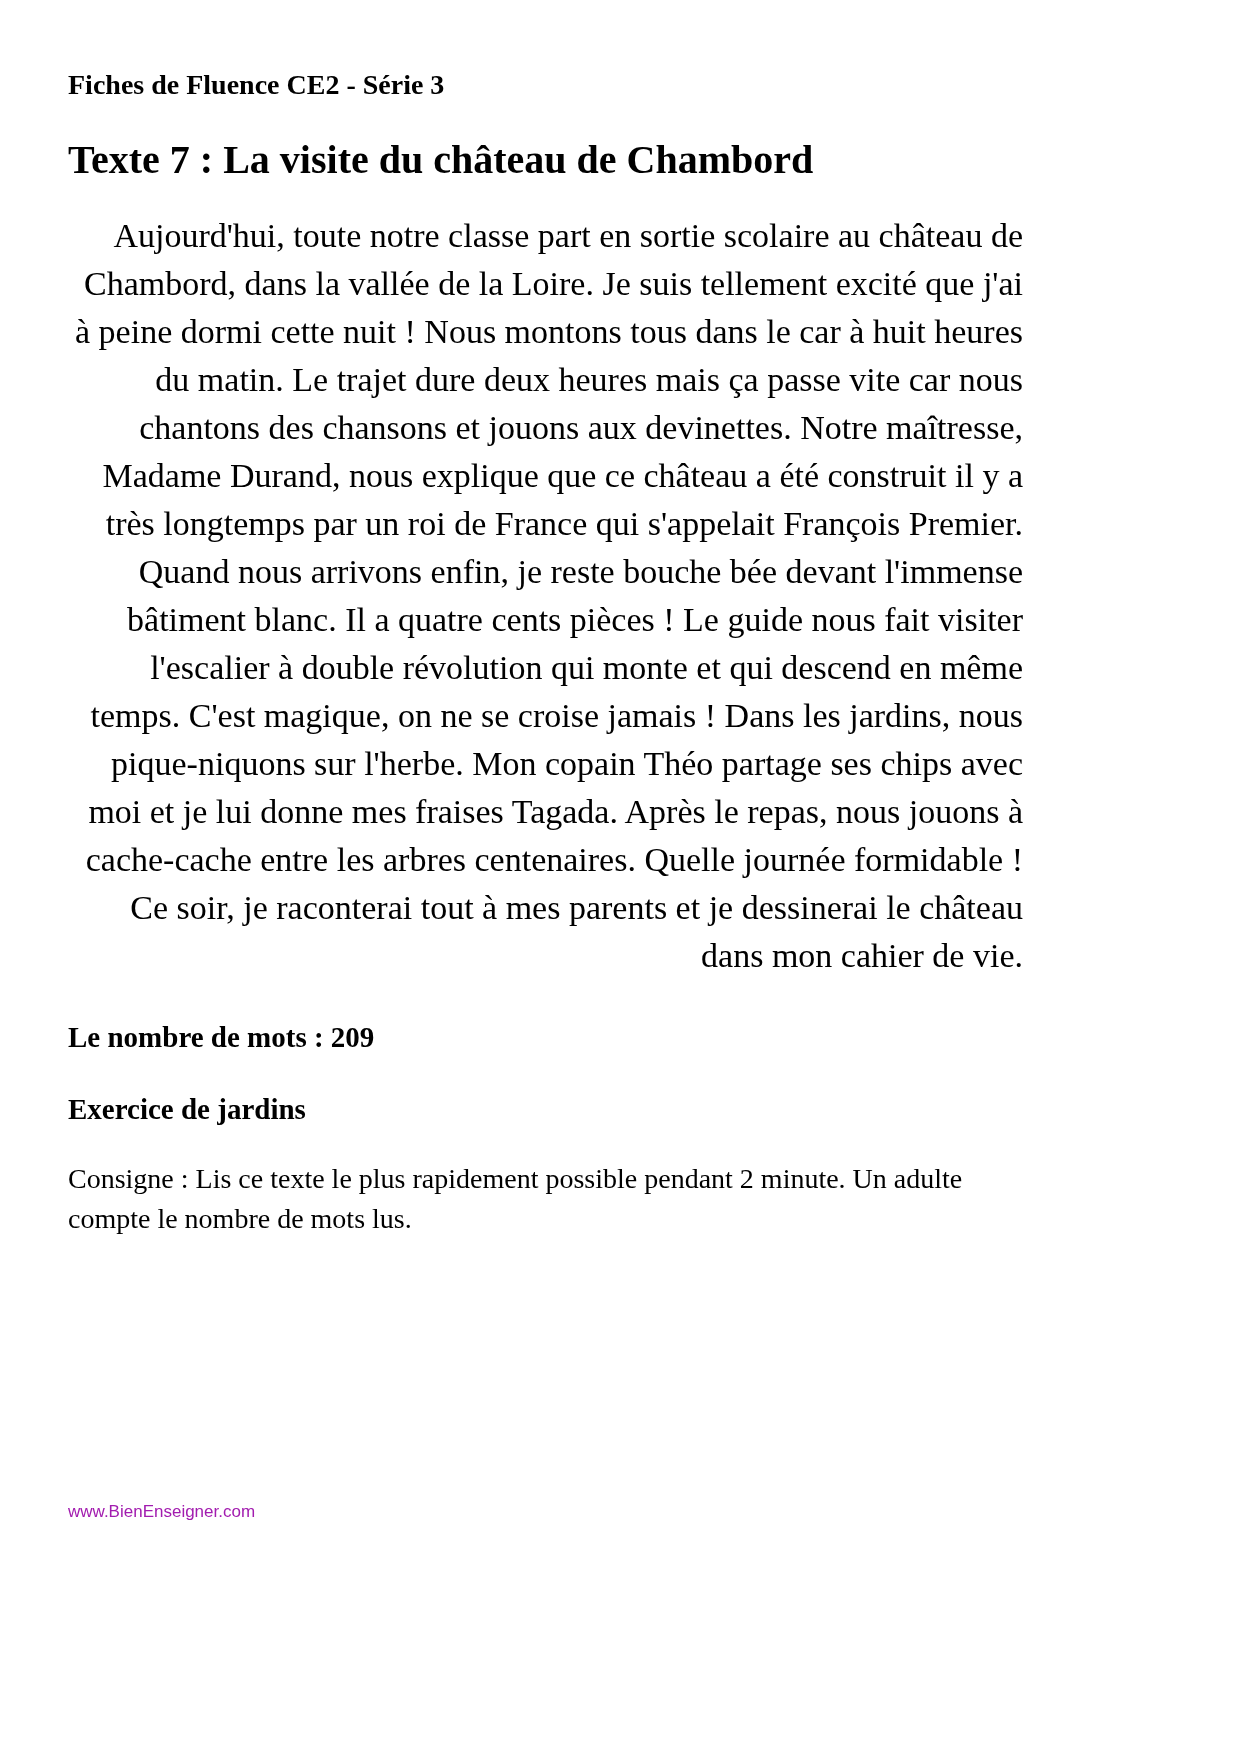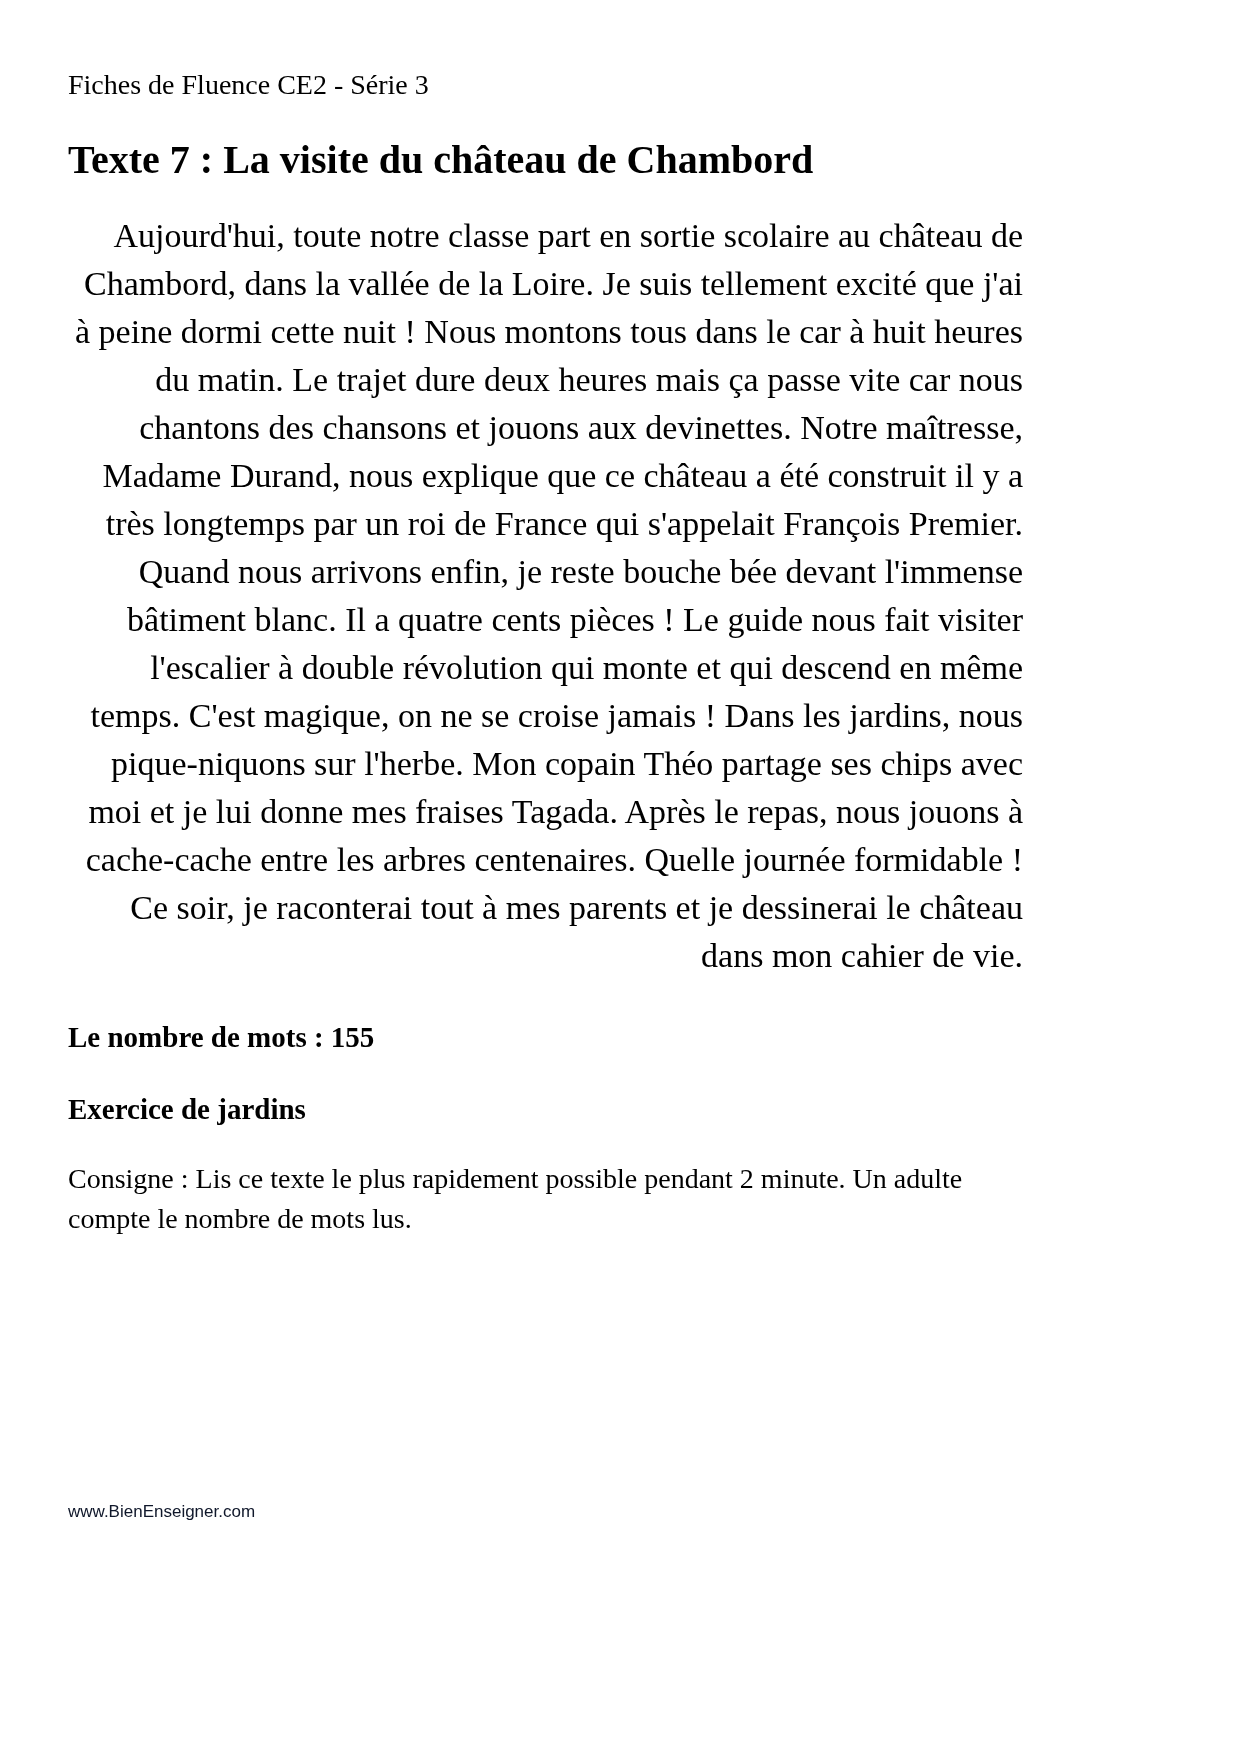--- a/index.html
+++ b/index.html
@@ -18,21 +18,21 @@
     overflow: hidden;
   }
   .content {
     position: absolute;
     top: 68px;
     left: 68px;
     width: 955px;
   }
   .doc-header {
     font-size: 28px;
-    font-weight: normal;
+    font-weight: bold;
     line-height: 1.2;
     margin: 0 0 34px 0;
   }
   .doc-title {
     font-size: 40px;
     font-weight: bold;
     line-height: 1.2;
     margin: 0 0 28px 0;
   }
   .doc-body {
@@ -58,35 +58,35 @@
     line-height: 40px;
     margin: 32px 0 0 0;
     width: 940px;
   }
   .footer {
     position: absolute;
     left: 68px;
     top: 1502px;
     font-family: "Liberation Sans", "DejaVu Sans", sans-serif;
     font-size: 17px;
-    color: #0f172a;
+    color: #a21caf;
   }
 </style>
 </head>
 <body>
 
 <div class="page">
   <div class="content">
     <p class="doc-header">Fiches de Fluence CE2 - Série 3</p>
 
     <h1 class="doc-title">Texte 7 : La visite du château de Chambord</h1>
 
     <p class="doc-body">Aujourd'hui, toute notre classe part en sortie scolaire au château de Chambord, dans la vallée de la Loire. Je suis tellement excité que j'ai à peine dormi cette nuit ! Nous montons tous dans le car à huit heures du matin. Le trajet dure deux heures mais ça passe vite car nous chantons des chansons et jouons aux devinettes. Notre maîtresse, Madame Durand, nous explique que ce château a été construit il y a très longtemps par un roi de France qui s'appelait François Premier. Quand nous arrivons enfin, je reste bouche bée devant l'immense bâtiment blanc. Il a quatre cents pièces ! Le guide nous fait visiter l'escalier à double révolution qui monte et qui descend en même temps. C'est magique, on ne se croise jamais ! Dans les jardins, nous pique-niquons sur l'herbe. Mon copain Théo partage ses chips avec moi et je lui donne mes fraises Tagada. Après le repas, nous jouons à cache-cache entre les arbres centenaires. Quelle journée formidable ! Ce soir, je raconterai tout à mes parents et je dessinerai le château dans mon cahier de vie.</p>
 
-    <p class="word-count">Le nombre de mots : 155</p>
+    <p class="word-count">Le nombre de mots : 209</p>
 
     <p class="exercise-heading">Exercice de jardins</p>
 
     <p class="consigne">Consigne : Lis ce texte le plus rapidement possible pendant 2 minute. Un adulte compte le nombre de mots lus.</p>
   </div>
 
   <div class="footer">www.BienEnseigner.com</div>
 </div>
 
 </body></html>

